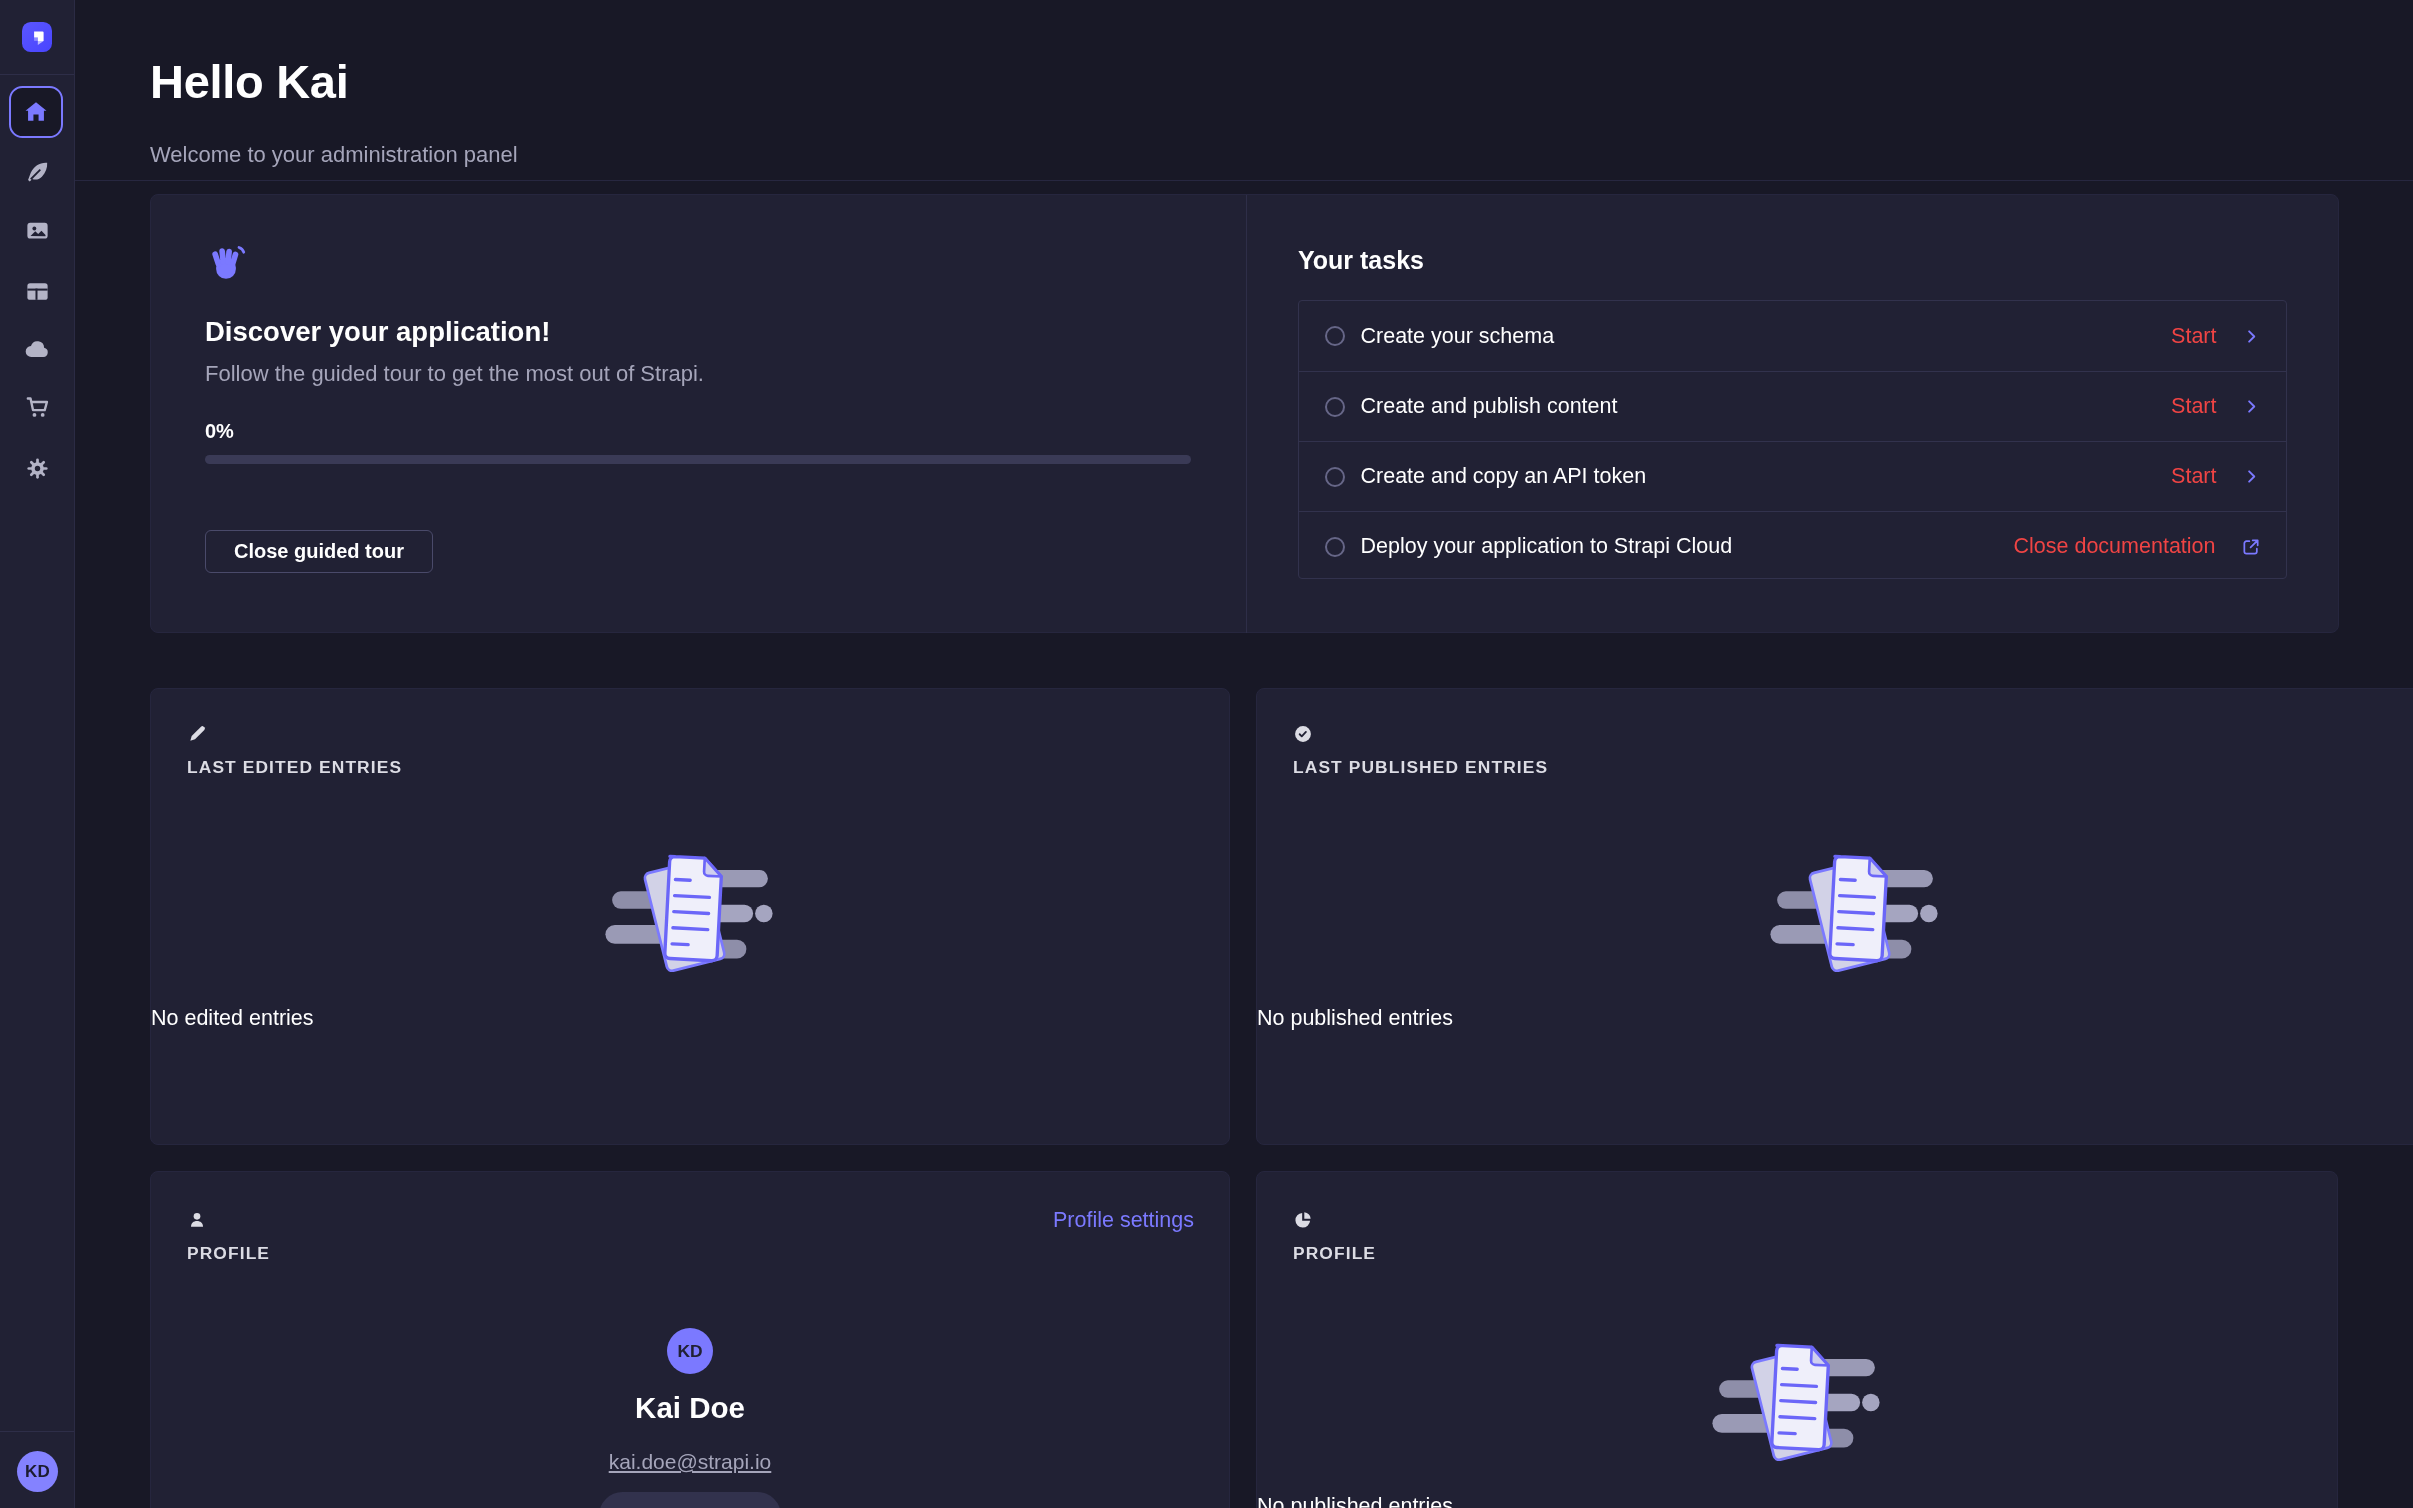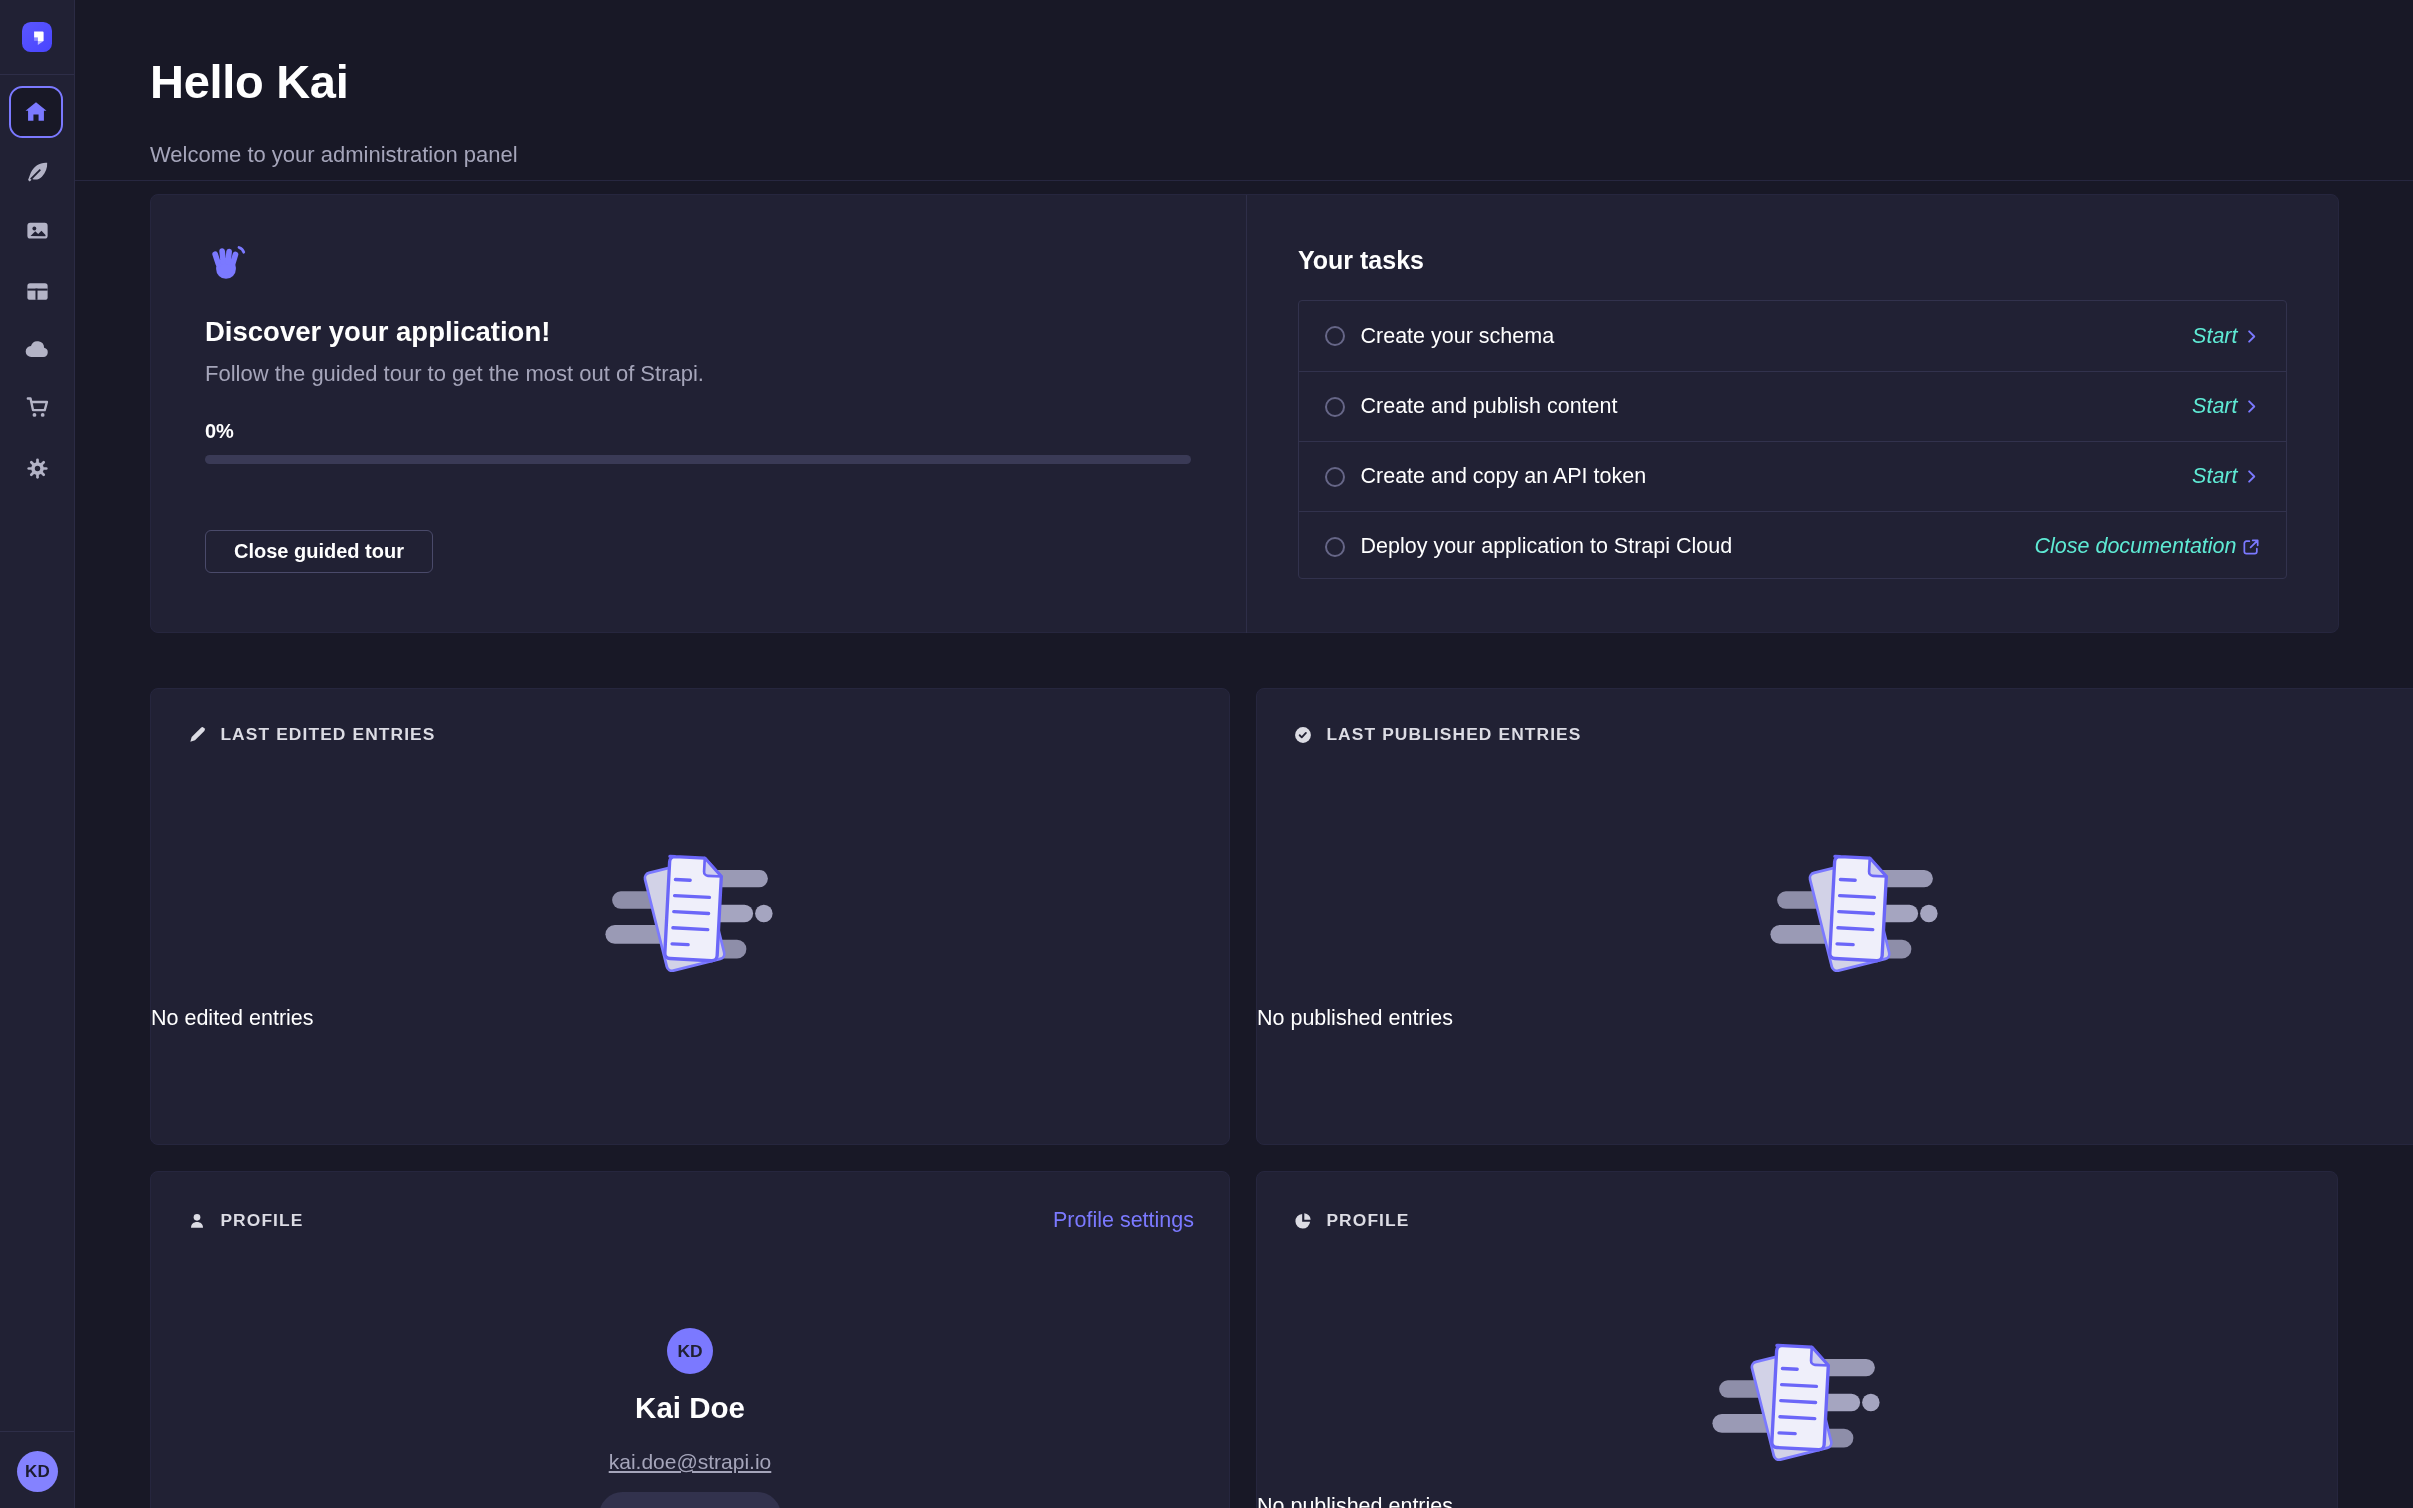--- a/index.html
+++ b/index.html
@@ -34,23 +34,23 @@
   .gt-track{position:absolute;left:54px;top:260px;width:986px;height:9.4px;border-radius:4.7px;background:#3a3a56;}
   .gt-btn{position:absolute;left:54px;top:335px;height:43px;padding:0 28px;border-radius:6px;
     border:0.7px solid #4a4a6a;background:transparent;color:#fff;font-size:20px;font-weight:600;
     font-family:"Liberation Sans",sans-serif;display:flex;align-items:center;}
   .tasks-title{position:absolute;left:1147px;top:51px;font-size:25px;font-weight:600;color:#fff;}
   .task-box{position:absolute;left:1147px;top:105px;width:989px;height:279px;border:0.7px solid #32324d;border-radius:4px;box-sizing:border-box;overflow:hidden;}
   .task-row{height:70px;display:flex;align-items:center;padding:0 25.5px;box-sizing:border-box;}
   .task-row + .task-row{border-top:0.7px solid #32324d;}
   .task-circle{width:20px;height:20px;border-radius:50%;border:2px solid #666687;box-sizing:border-box;flex:none;}
   .task-label{margin-left:16px;font-size:21.5px;color:#fff;font-weight:500;flex:1;}
-  .task-action{display:flex;align-items:center;gap:4px;color:#5eead4;font-size:21.5px;font-weight:500;cursor:pointer;font-style:italic;}
-  
-  .w-head{position:absolute;left:36px;top:35px;display:flex;align-items:flex-end;gap:13.4px;}
+  .task-action{display:flex;align-items:center;gap:25px;color:#ef4444;font-size:21.5px;font-weight:500;cursor:pointer;}
+  
+  .w-head{position:absolute;left:36px;top:35px;display:flex;align-items:flex-start;gap:13.4px;flex-direction:column;}
   .w-label{font-size:17.4px;font-weight:700;letter-spacing:1.1px;color:#dcdce4;}
   .w-empty{position:absolute;left:0;width:100%;text-align:left;font-size:21.5px;color:#ffffff;}
   .illus{position:absolute;left:50%;transform:translateX(-50%);}
   .profile-link{position:absolute;right:35px;top:36px;font-size:21.5px;color:#7b79ff;cursor:pointer;}
   .p-avatar{position:absolute;left:50%;transform:translateX(-50%);top:156px;width:46px;height:46px;border-radius:50%;
     background:#7b79ff;color:#212134;font-size:17.4px;font-weight:700;display:flex;align-items:center;justify-content:center;}
   .p-name{position:absolute;left:0;top:219px;width:100%;text-align:center;font-size:29.5px;font-weight:700;color:#fff;}
   .p-email{position:absolute;left:0;top:278px;width:100%;text-align:center;font-size:21px;color:#a5a5ba;text-decoration:underline;}
   .p-badge{position:absolute;left:50%;transform:translateX(-50%);top:320px;width:182px;height:47px;border-radius:23.5px;background:#32324d;}
 </style>

